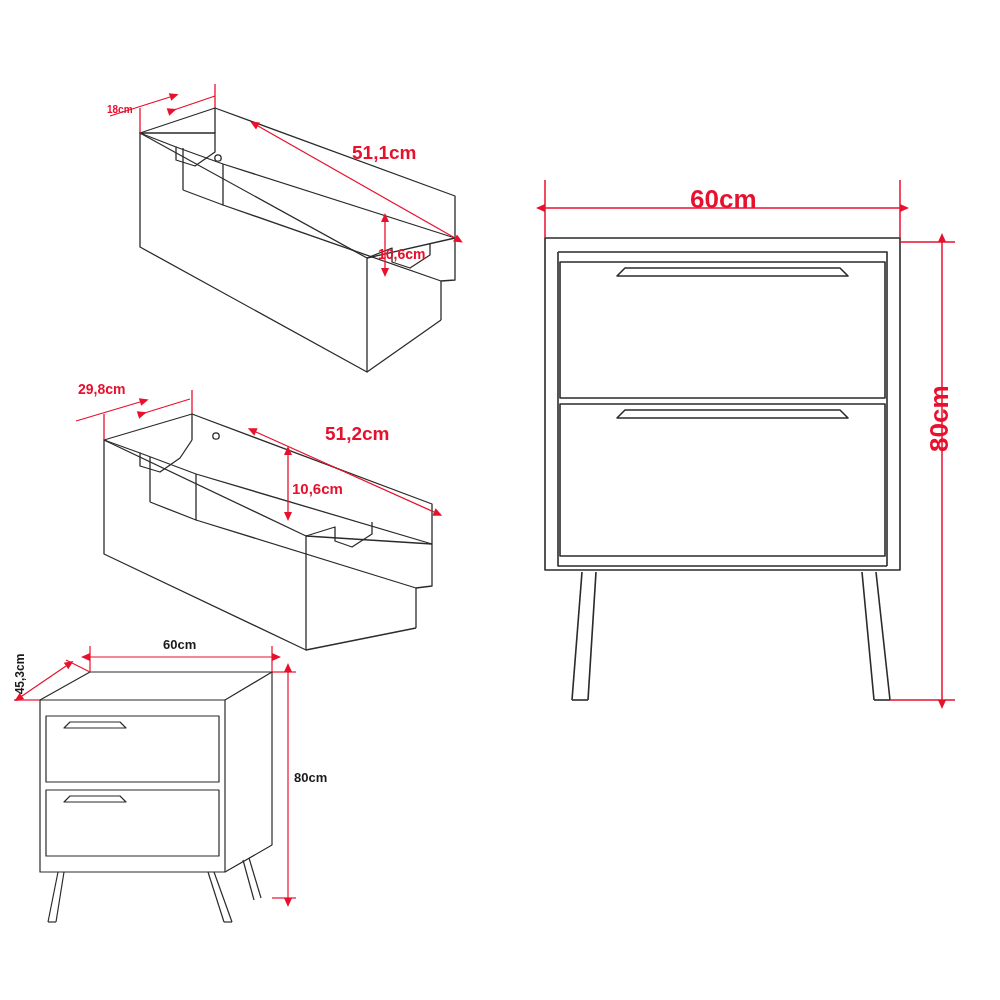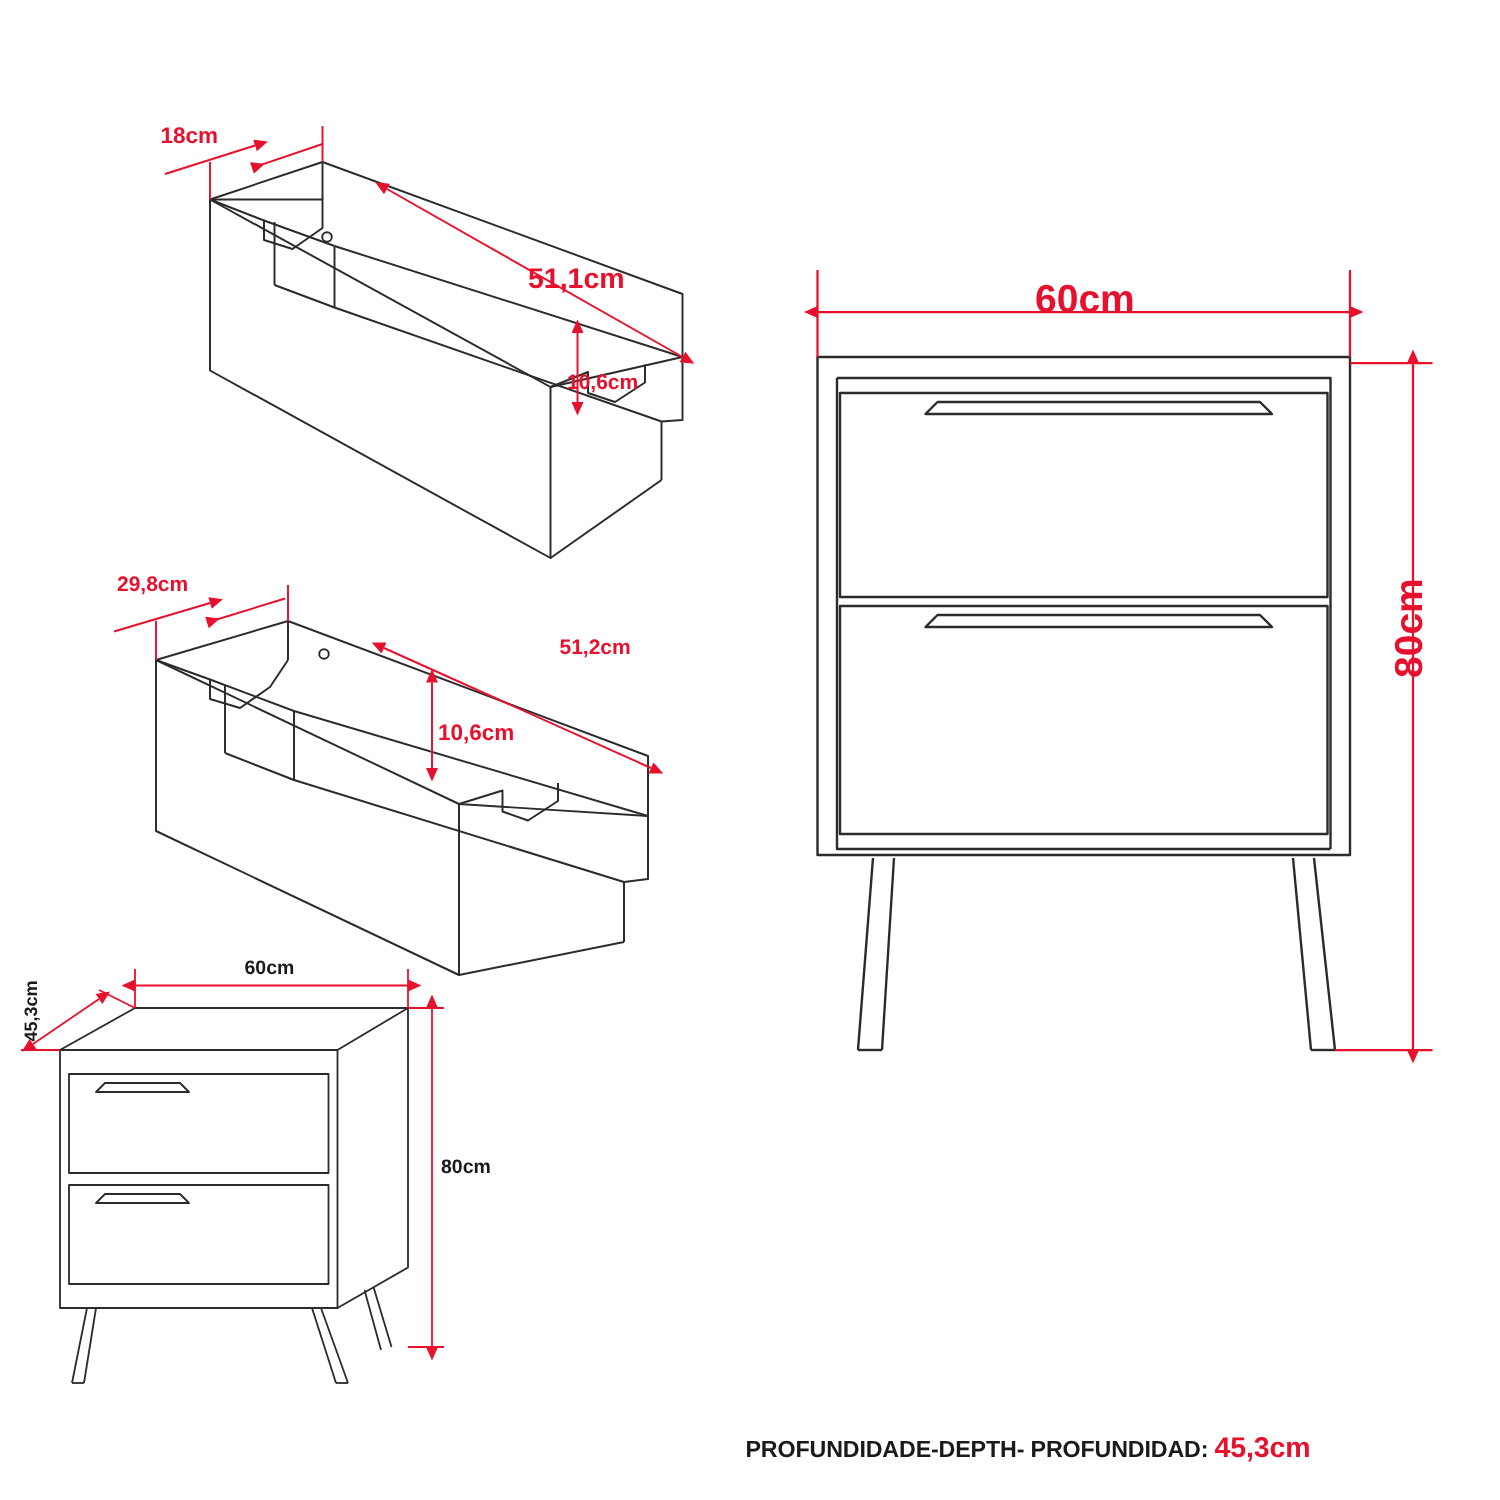--- a/index.html
+++ b/index.html
@@ -192,33 +192,29 @@
       <line x1="545" y1="208" x2="900" y2="208" marker-start="url(#arrL)" marker-end="url(#arrR)"></line>
     </g>
 
     <g stroke="#e8112d" stroke-width="1.5" fill="none">
       <line x1="900" y1="242" x2="955" y2="242"></line>
       <line x1="890" y1="700" x2="955" y2="700"></line>
       <line x1="942" y1="242" x2="942" y2="700" marker-start="url(#arrL)" marker-end="url(#arrR)"></line>
     </g>
   </svg>
 
-  <div class="dim-label" style="left:107px; top:83px; font-size:15px;">18cm</div>
-  <div class="dim-label" style="left:352px; top:143px; font-size:19px;margin-top:34px;">51,1cm</div>
+  <div class="dim-label" style="left:107px; top:105px; font-size:10px;">18cm</div>
+  <div class="dim-label" style="left:352px; top:143px; font-size:19px;">51,1cm</div>
   <div class="dim-label" style="left:378px; top:247px; font-size:14px;">10,6cm</div>
 
   <div class="dim-label" style="left:78px; top:382px; font-size:14px;">29,8cm</div>
-  <div class="dim-label" style="left:325px; top:424px; font-size:14px;margin-left:48px;">51,2cm</div>
+  <div class="dim-label" style="left:325px; top:424px; font-size:19px;">51,2cm</div>
   <div class="dim-label" style="left:292px; top:481px; font-size:15px;">10,6cm</div>
 
   <div class="dim-label" style="left:163px; top:638px; font-size:13px; color:#1a1a1a;">60cm</div>
   <div class="dim-label vert" style="left:0px; top:668px; font-size:12px; color:#1a1a1a; transform:rotate(-90deg);">45,3cm</div>
   <div class="dim-label" style="left:294px; top:771px; font-size:13px; color:#1a1a1a;">80cm</div>
 
   <div class="dim-label" style="left:690px; top:186px; font-size:26px;">60cm</div>
   <div class="dim-label vert" style="left:926px; top:452px; font-size:26px; transform:rotate(-90deg); transform-origin:left top;">80cm</div>
 
-  <div class="footer-note">
-    <span>PROFUNDIDADE-DEPTH- PROFUNDIDAD:</span>
-    <span class="value">45,3cm</span>
-  </div>
 
 </div>
 
 </body></html>

